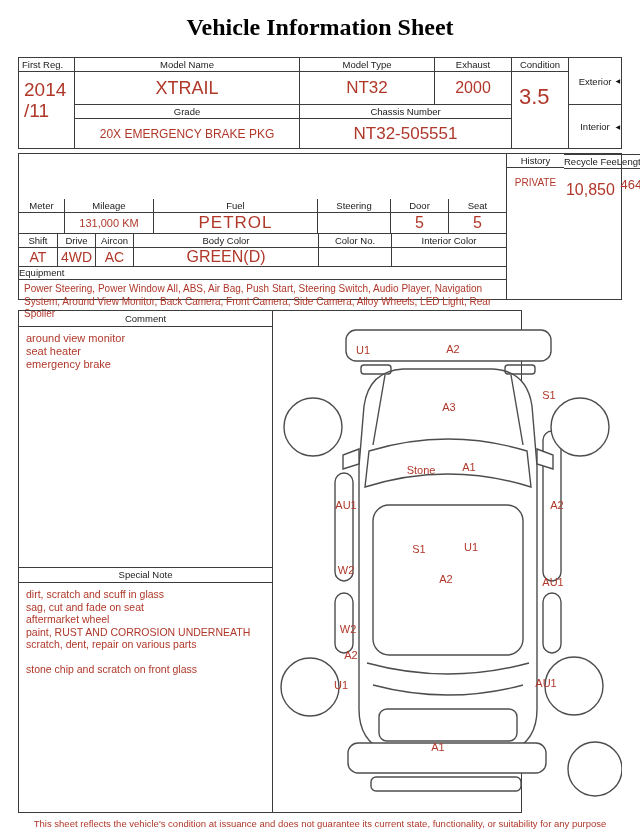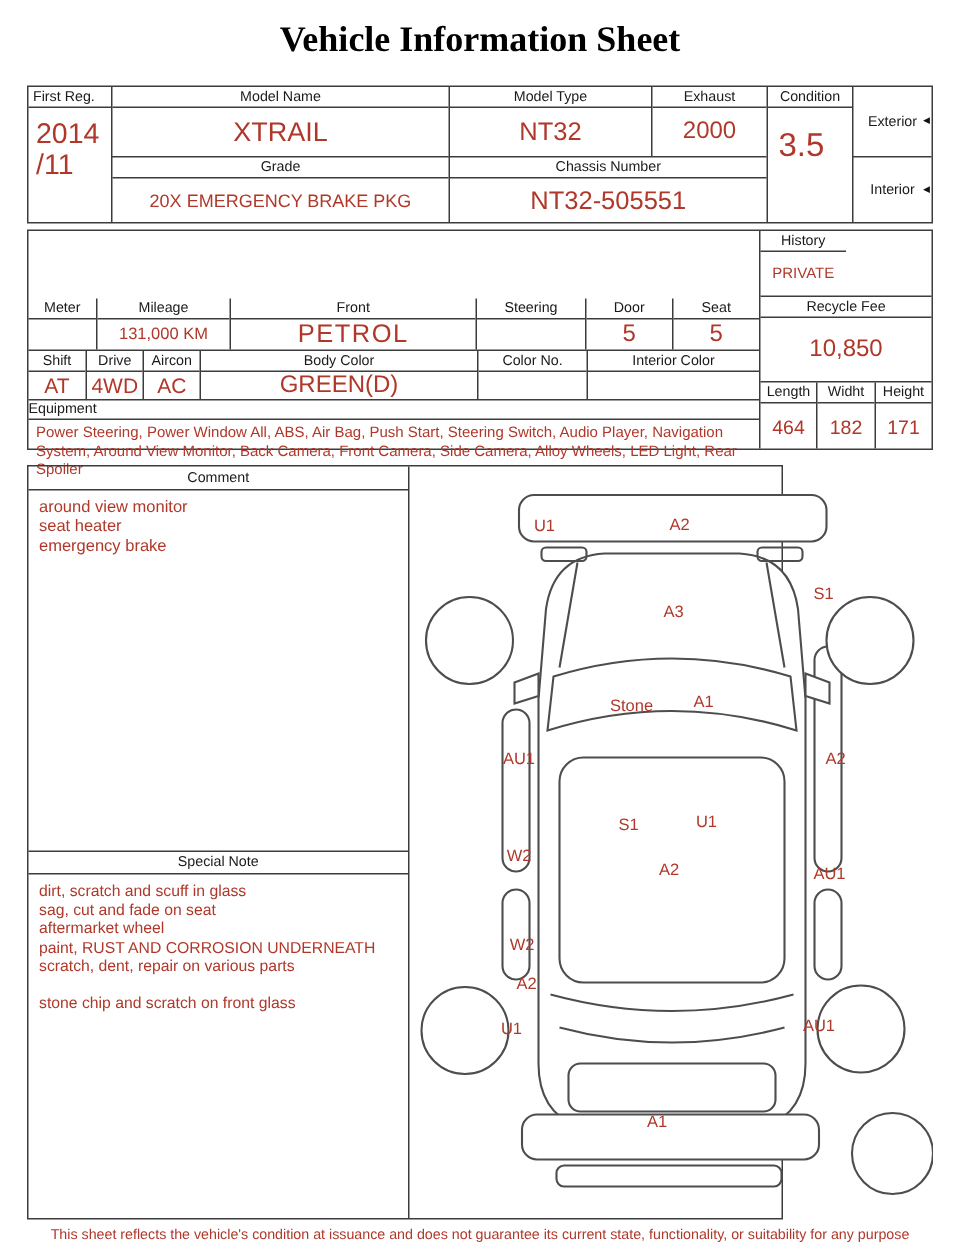--- a/index.html
+++ b/index.html
@@ -46,21 +46,21 @@
   .c-chassis   { grid-row:2; grid-column:3/5; } .c-chassis .val { font-size:17px; }
   .side-label { flex:1; display:flex; align-items:center; justify-content:center;
                 font-size:9.5px; position:relative; }
   .dd { position:absolute; right:1px; top:50%; transform:translateY(-50%);
         font-size:6px; color:#111; line-height:1; cursor:pointer; }
 
   
   #mid-table { position:absolute; left:18px; top:153px; width:604px; height:147px;
                border:1px solid var(--line); display:flex; }
   #mid-left  { width:487px; display:flex; flex-direction:column;margin-top:45px; }
-  #mid-right { width:115px; border-left:1px solid var(--line); display:flex; flex-direction:column; }
+  #mid-right { width:115px; border-left:1px solid var(--line); display:flex; flex-direction:row; }
   .rowA { height:43px; display:flex; }
   .rowB { height:44px; display:flex; border-top:1px solid var(--line); }
   .w-meter{width:45px} .w-mileage{width:89px} .w-fuel{width:164px}
   .w-steering{width:73px} .w-door{width:58px} .w-seat{width:58px}
   .w-shift{width:38px} .w-drive{width:38px} .w-aircon{width:38px}
   .w-bodycolor{width:185px} .w-colorno{width:73px} .w-intcolor{width:115px}
   .v-mileage{font-size:11px} .v-fuel{font-size:17px; letter-spacing:1px}
   .v-door,.v-seat{font-size:16px} .v-shift{font-size:14px}
   .v-bodycolor{font-size:16px}
   #eq-hdr { height:14px; border-top:1px solid var(--line); border-bottom:1px solid var(--line);
@@ -154,21 +154,21 @@
     <div class="rowA">
       <div class="cell w-meter">
         <div class="hdr">Meter</div>
         <div class="val"></div>
       </div>
       <div class="cell w-mileage bl">
         <div class="hdr">Mileage</div>
         <div class="val v-mileage">131,000 KM</div>
       </div>
       <div class="cell w-fuel bl">
-        <div class="hdr">Front</div>
+        <div class="hdr">Fuel</div>
         <div class="val v-fuel">PETROL</div>
       </div>
       <div class="cell w-steering bl">
         <div class="hdr">Steering</div>
         <div class="val"></div>
       </div>
       <div class="cell w-door bl">
         <div class="hdr">Door</div>
         <div class="val v-door">5</div>
       </div>

